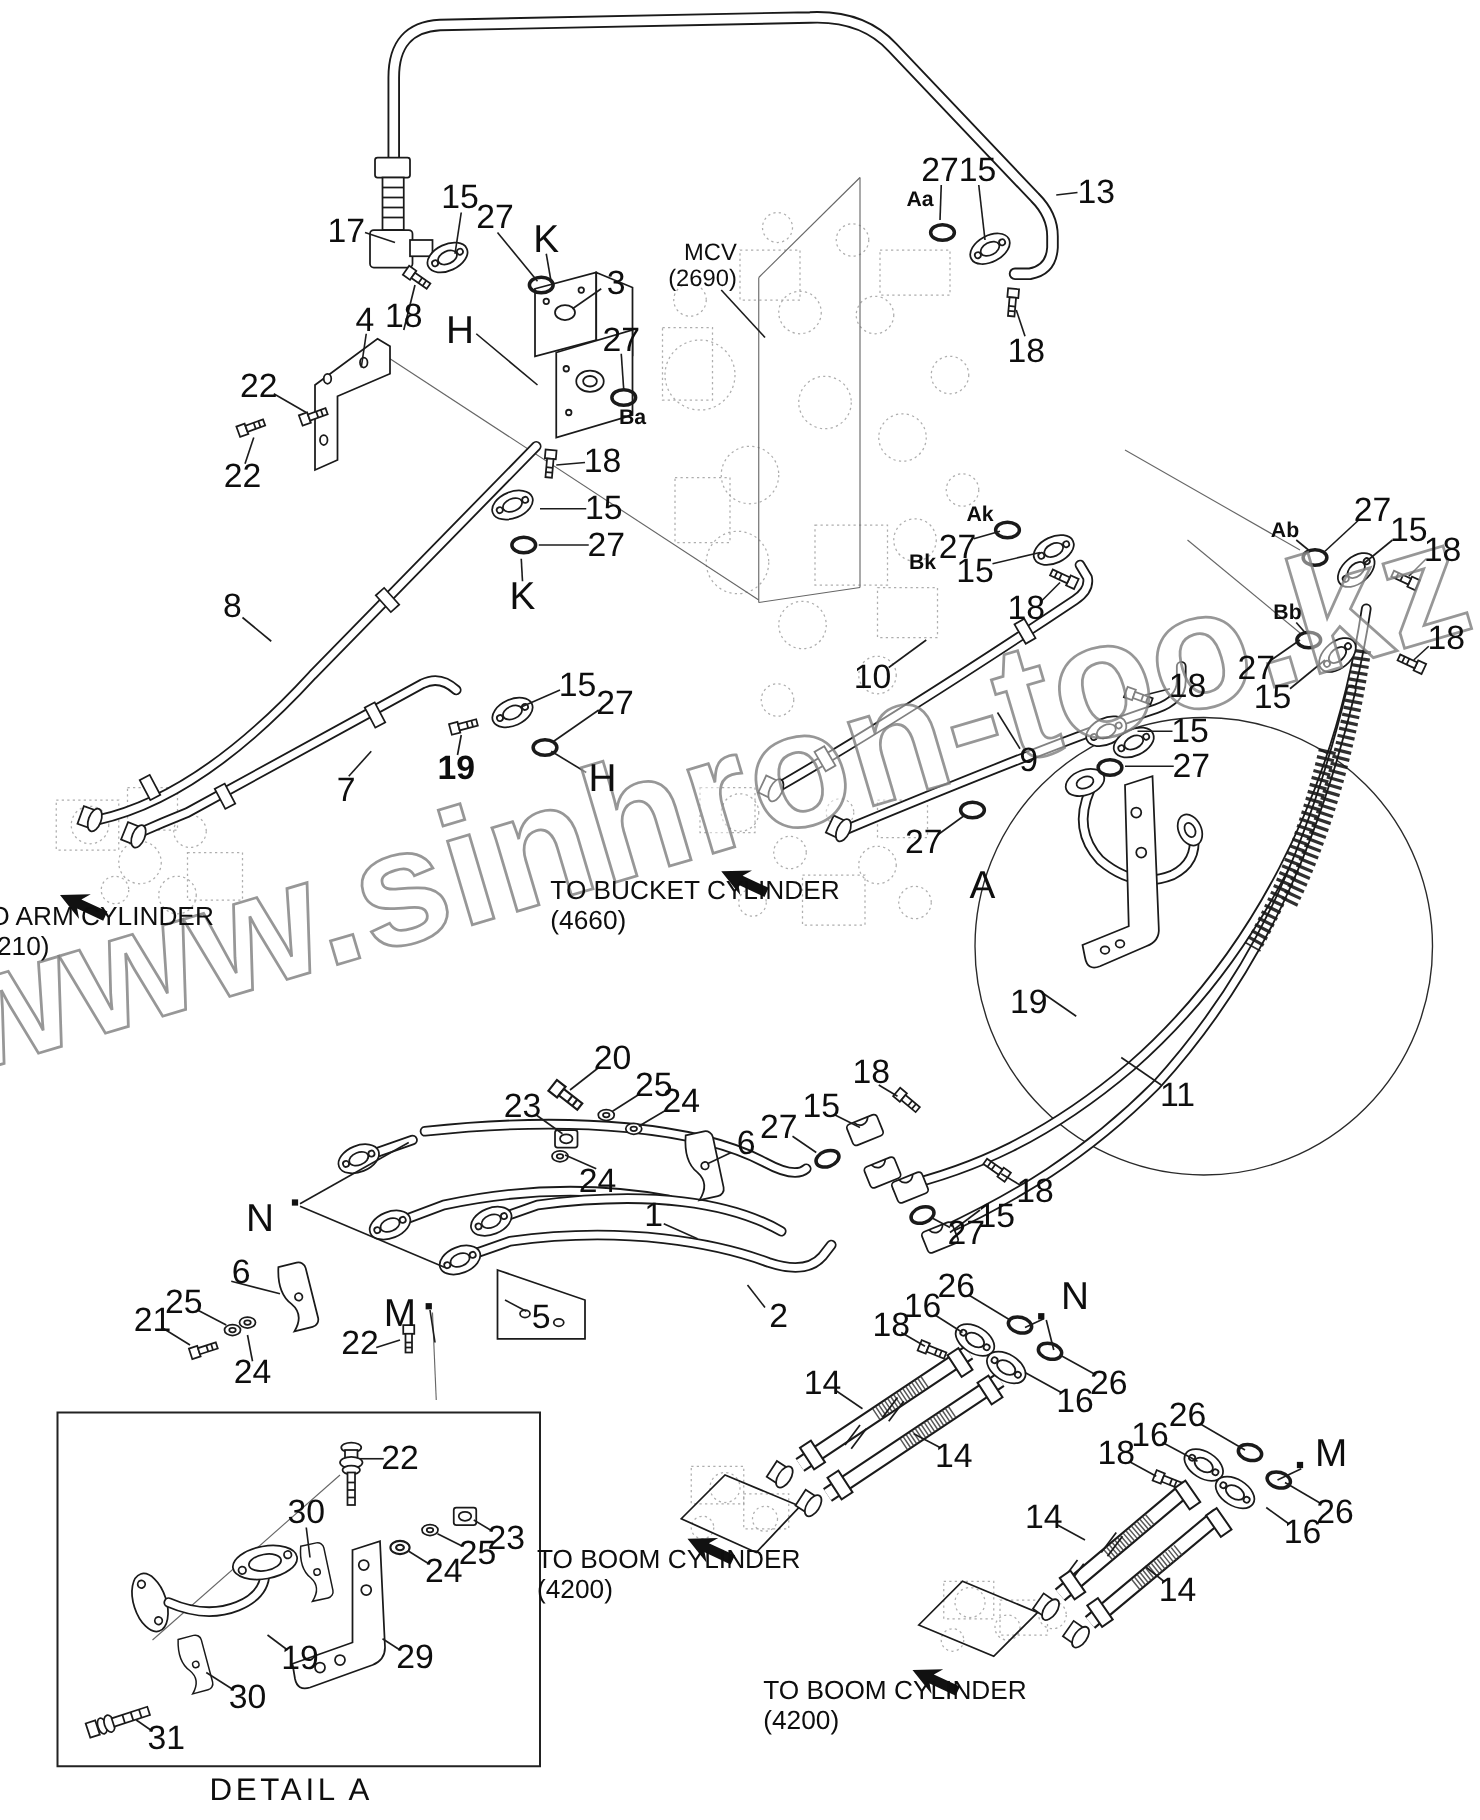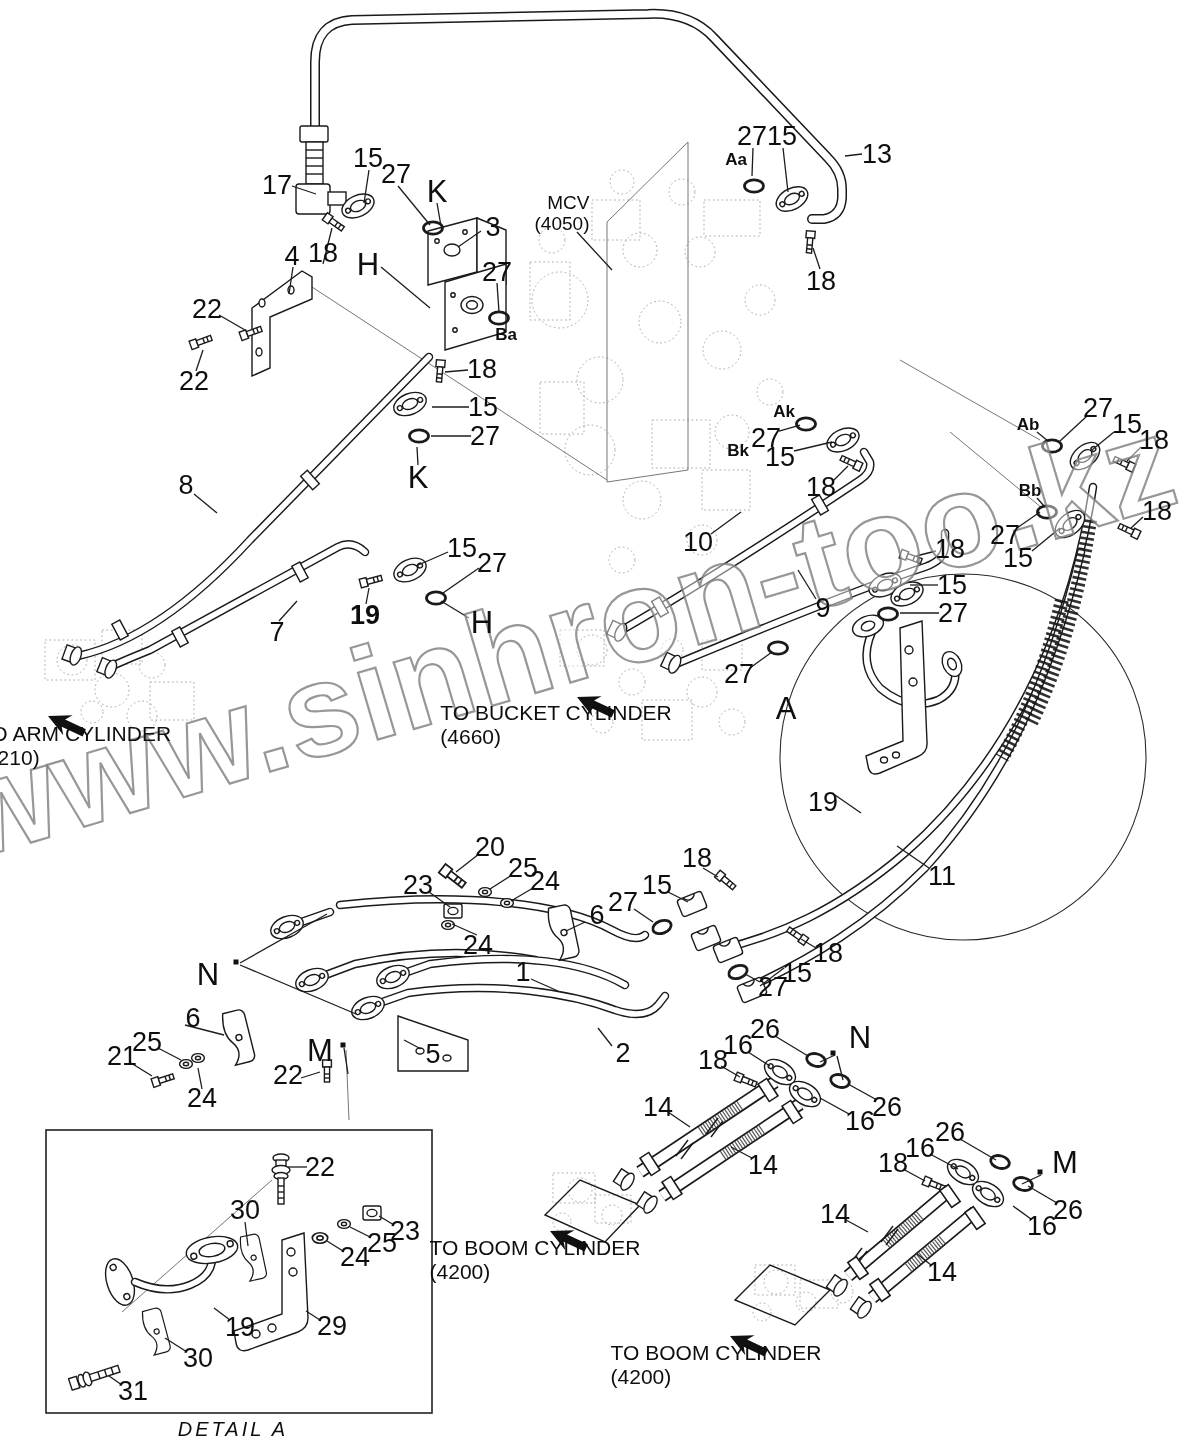--- a/index.html
+++ b/index.html
@@ -21,21 +21,21 @@
   .braid{fill:none;stroke:#3a3a3a;stroke-width:10.5;stroke-dasharray:1.2 1.7;opacity:.85;}
   .acirc{fill:none;stroke:#2a2a2a;stroke-width:1.1;}
   .co{position:absolute;transform:translate(-50%,-50%);font-size:27px;line-height:1;
       white-space:nowrap;color:#0e0e0e;}
   .co.l{font-size:31px;}
   .co.p{font-size:17px;font-weight:bold;}
   .dest{position:absolute;transform:translate(-50%,0);text-align:left;font-size:21px;
         line-height:1.15;white-space:nowrap;color:#0e0e0e;}
   .mcv{position:absolute;transform:translate(-50%,0);text-align:right;font-size:19px;
        line-height:1.12;color:#0e0e0e;}
-  .caption{position:absolute;transform:translate(-50%,0);font-size:20px;letter-spacing:3px;color:#0e0e0e;font-style:italic;}
+  .caption{position:absolute;transform:translate(-50%,0);font-size:25px;letter-spacing:3px;color:#0e0e0e;}
   .watermark{position:absolute;left:-45px;top:742px;width:1600px;font-size:132px;font-weight:bold;
              letter-spacing:1px;transform:rotate(-16.5deg);transform-origin:0 50%;
              color:rgba(255,255,255,.45);-webkit-text-stroke:2.2px rgba(125,125,125,.8);
              pointer-events:none;}
 </style>
 </head>
 <body>
 
 <div id="stage">
 
@@ -542,21 +542,21 @@
     <use href="#arrow" transform="translate(577,697) rotate(25)"></use>
     <use href="#arrow" transform="translate(550,1231) rotate(25)"></use>
     <use href="#arrow" transform="translate(730,1336) rotate(25)"></use>
   </g>
 </svg>
 
 <div class="watermark">www.sinhron-too.kz</div>
 
 <div class="mcv" style="left:562px;top:192px;">
   <div>MCV</div>
-  <div>(4050)</div>
+  <div>(2690)</div>
 </div>
 
 <div class="caption" style="left:233px;top:1418px;">DETAIL  A</div>
 
 <div id="dest-layer">
       <div class="dest" style="left: 75px; top: 722px;">
         <div>TO ARM CYLINDER</div>
         <div>(4210)</div>
       </div>
       <div class="dest" style="left: 556px; top: 701px;">

